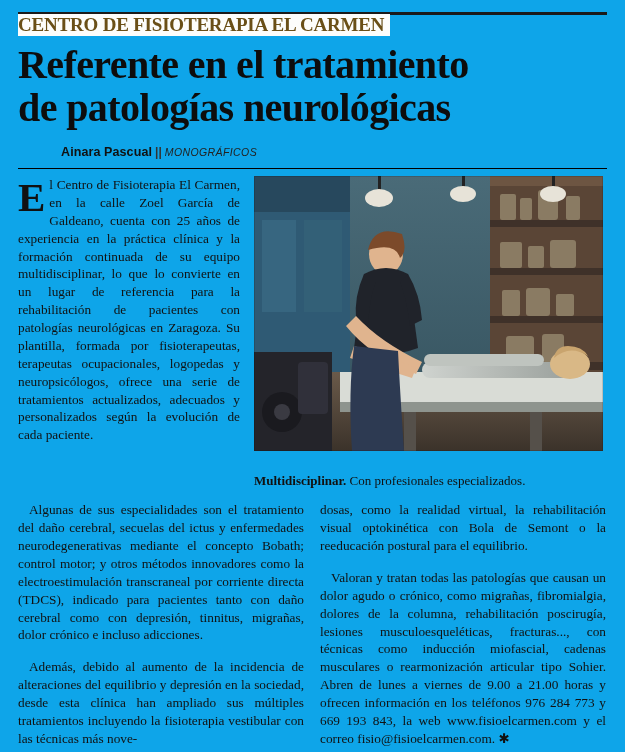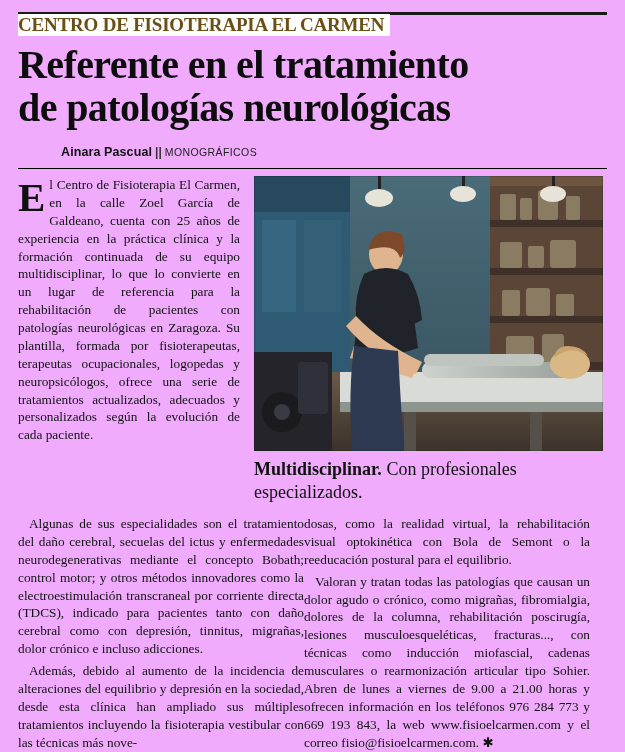--- a/index.html
+++ b/index.html
@@ -13,21 +13,21 @@
     overflow: hidden;
     font-family: "Liberation Serif", serif;
     color: #111111;
   }
   .page {
     position: relative;
     width: 625px;
     height: 752px;
     box-sizing: border-box;
     padding: 12px 18px 12px 18px;
-    background: #f0abfc;
+    background: #0ea5e9;
   }
   
   .kicker-wrap {
     position: relative;
     height: 26px;
     margin: 0 0 4px 0;
   }
   .kicker-rule-top {
     position: absolute;
     left: 0; right: 0; top: 0;
@@ -78,20 +78,21 @@
     font-family: "Liberation Sans", sans-serif;
     font-weight: bold;
     padding: 0 3px;
     color: #333;
   }
   .byline .section {
     font-family: "Liberation Sans", sans-serif;
     font-size: 10.5px;
     letter-spacing: 0.4px;
     color: #222;
+    font-style: italic;
   }
   .byline-rule {
     border: 0;
     border-top: 1px solid #000;
     margin: 5px 0 7px 0;
   }
   
   .top-area {
     display: flex;
     gap: 14px;
@@ -107,23 +108,23 @@
   }
   .photo {
     position: relative;
     width: 349px;
     height: 275px;
     overflow: hidden;
     background: #3c3a38;
   }
   .photo svg { display: block; }
   .caption {
-    margin-top: 7px;
-    font-family: "Liberation Serif", serif;
-    font-size: 18px;
+    margin-top: 22px;
+    font-family: "Liberation Serif", serif;
+    font-size: 13px;
     line-height: 1.25;
     color: #111;
   }
   .caption b { font-weight: bold; }
   
   .body-text {
     font-family: "Liberation Serif", serif;
     font-size: 13.3px;
     line-height: 1.345;
     text-align: justify;
@@ -137,28 +138,28 @@
     font-family: "Liberation Serif", serif;
     font-weight: bold;
     font-size: 41px;
     line-height: 0.82;
     padding: 3px 4px 0 0;
     margin-top: 2px;
   }
   
   .bottom-area {
     display: flex;
-    gap: 0;
+    gap: 16px;
     margin-top: 12px;
   }
   .bcol {
     width: 286px;
     flex: 0 0 286px;
   }
-  .bcol .body-text p + p { margin-top: 4px; }
+  .bcol .body-text p + p { margin-top: 14px; }
 </style>
 </head>
 <body>
 
 <div class="page">
 
   <div class="kicker-wrap">
     <div class="kicker-rule-top"></div>
     <div class="kicker">CENTRO DE FISIOTERAPIA EL CARMEN</div>
   </div>

